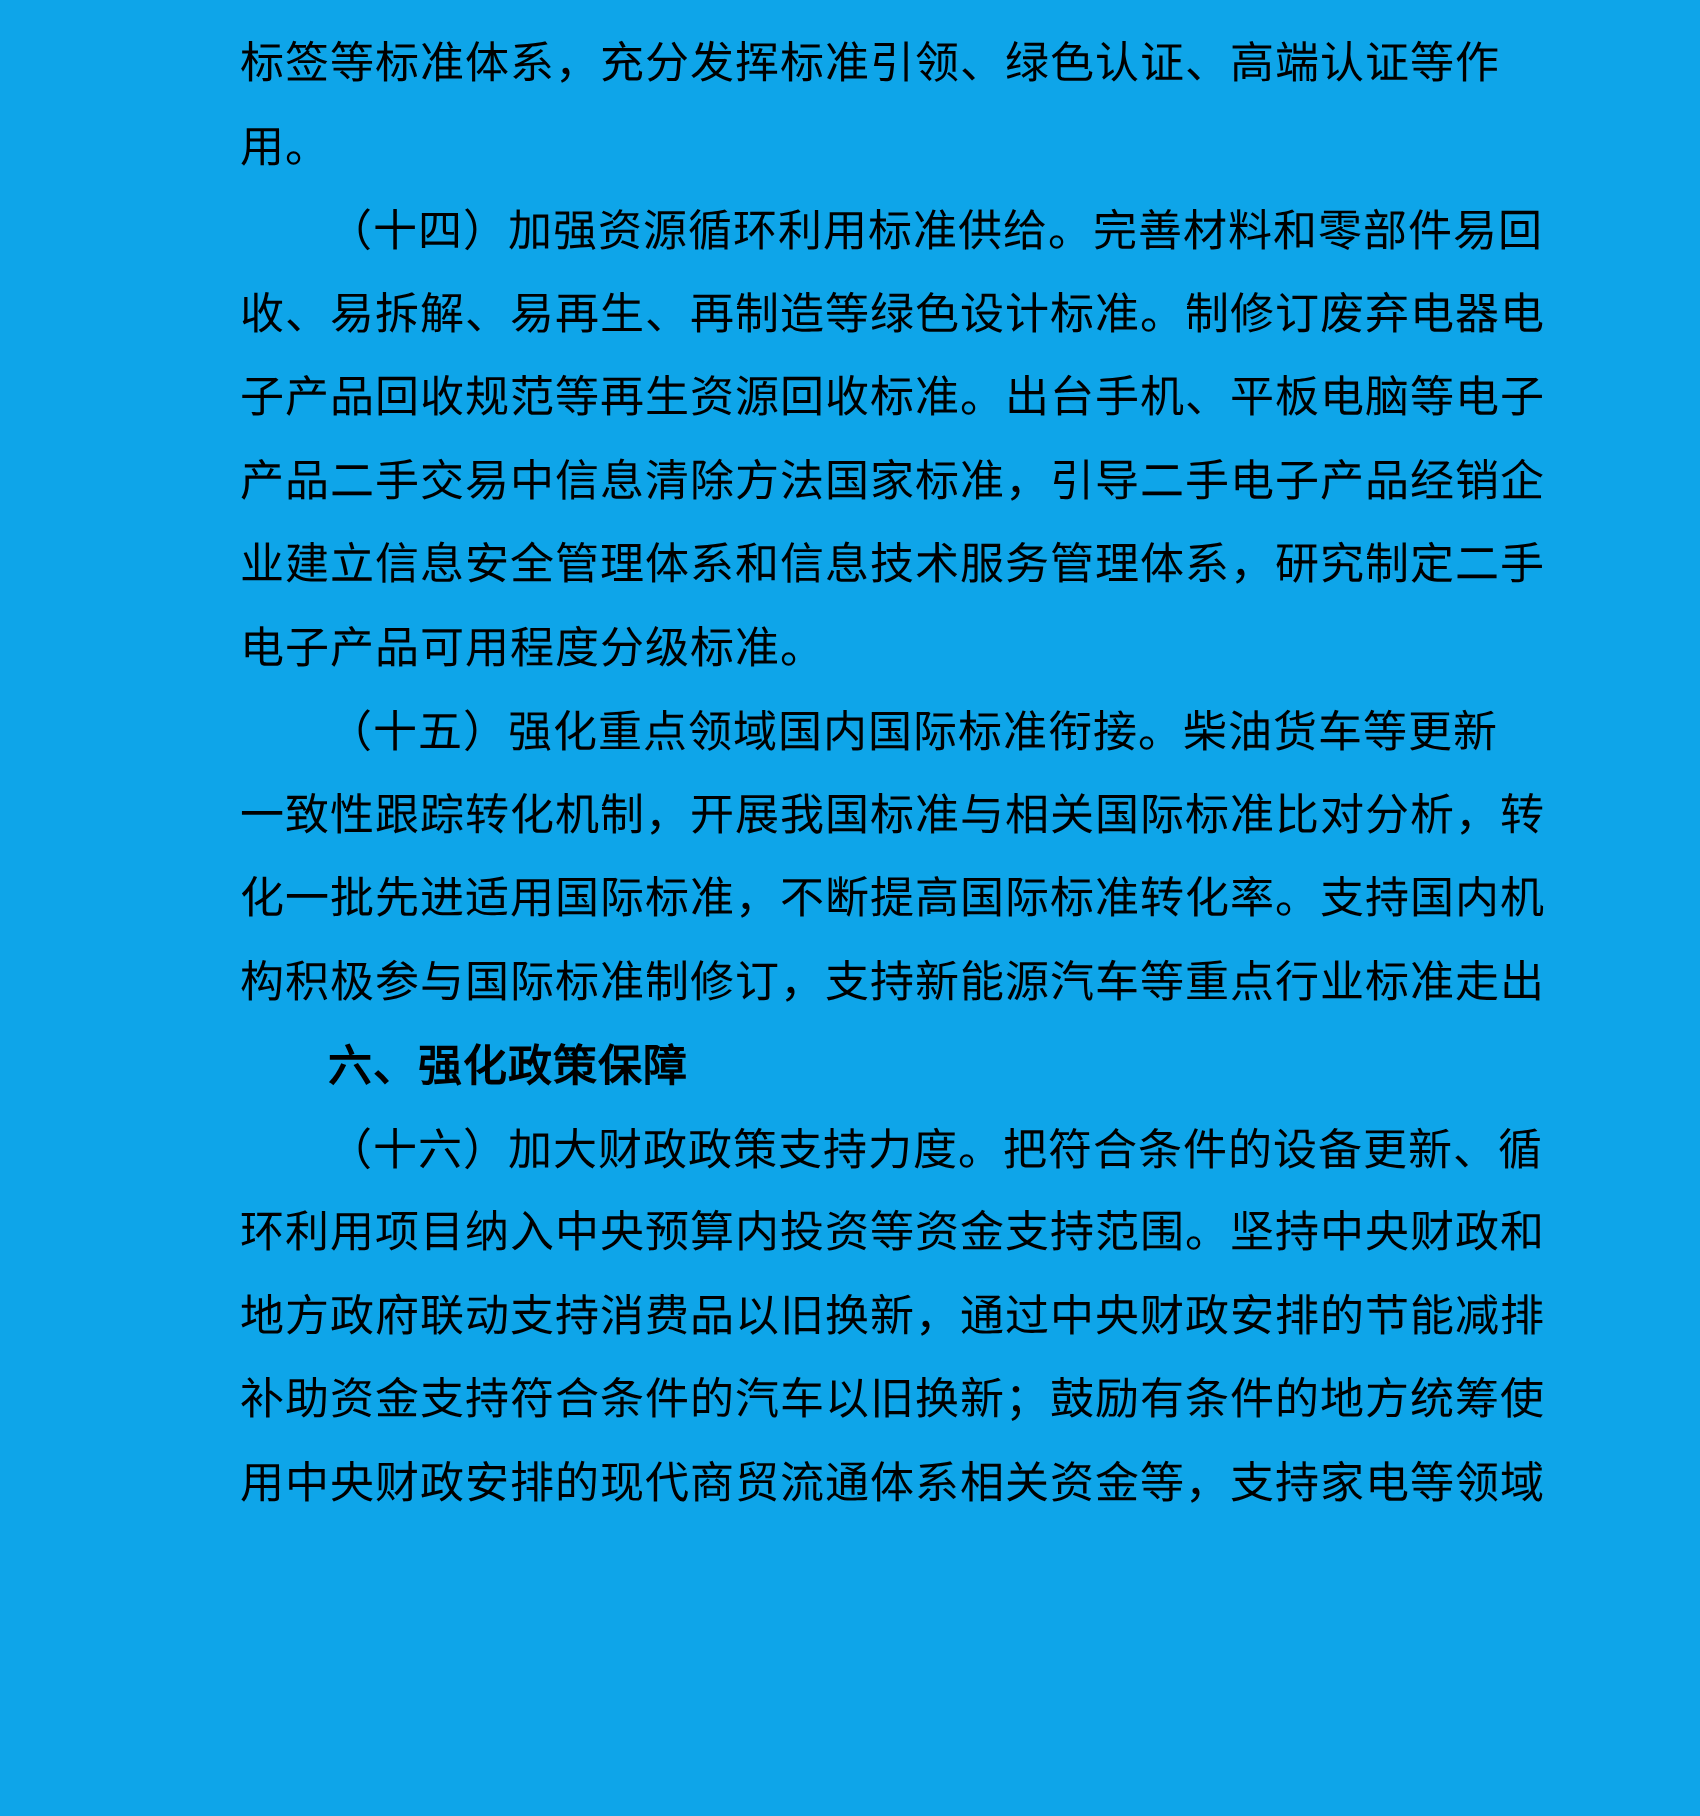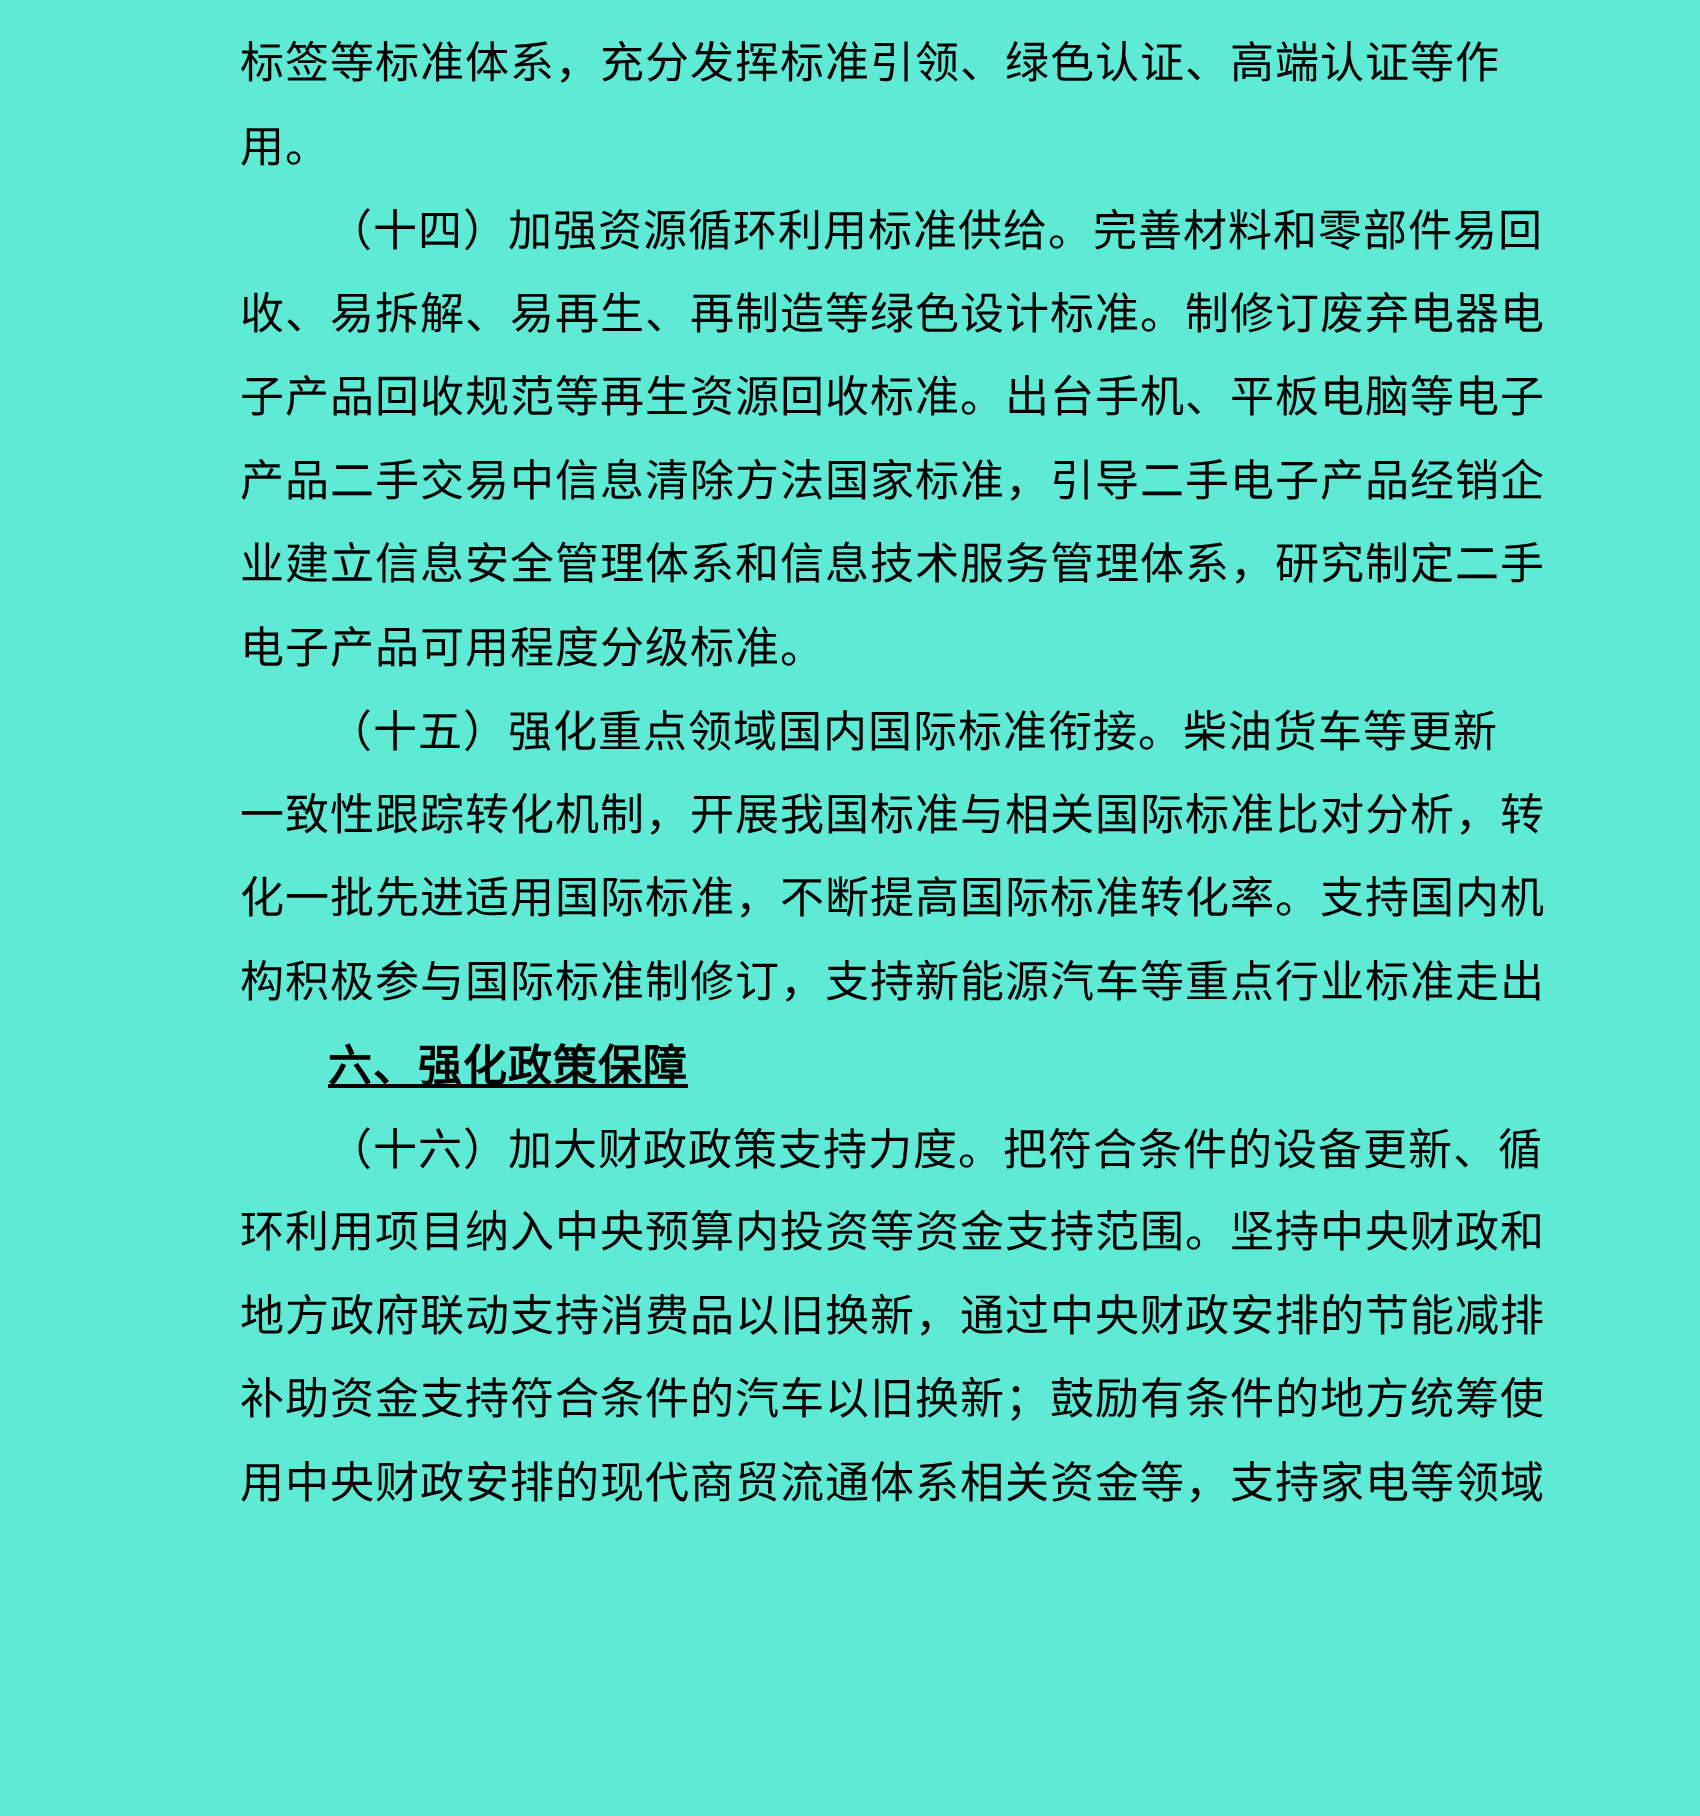--- a/index.html
+++ b/index.html
@@ -12,21 +12,21 @@
     width: 1700px;
     height: 1816px;
     overflow: hidden;
     font-family: "Liberation Serif", serif;
   }
   .doc-page {
     box-sizing: border-box;
     width: 1700px;
     height: 1816px;
     padding: 22px 205px 0 240px;
-    background: #5eead4;
+    background: #0ea5e9;
   }
   .doc-line {
     height: 83.5px;
     line-height: 83.5px;
     font-size: 44px;
     letter-spacing: 1px;
     white-space: nowrap;
     color: #000000;
   }
   .doc-line.indent {
@@ -36,21 +36,20 @@
     font-family: "Liberation Serif", serif; 
     font-weight: 400;
   }
   .seg-lead {
     font-family: Liberation Sans, sans-serif; 
     font-weight: 400;
   }
   .seg-heading {
     font-family: "Liberation Sans", sans-serif; 
     font-weight: 700;
-    text-decoration: underline;
   }
 </style>
 </head>
 <body>
 
 <div class="doc-page">
     <div class="doc-line"><span class="seg-body">标签等标准体系，充分发挥标准引领、绿色认证、高端认证等作</span></div>
     <div class="doc-line"><span class="seg-body">用。</span></div>
     <div class="doc-line indent"><span class="seg-lead">（十四）加强资源循环利用标准供给。</span><span class="seg-body">完善材料和零部件易回</span></div>
     <div class="doc-line"><span class="seg-body">收、易拆解、易再生、再制造等绿色设计标准。制修订废弃电器电</span></div>

